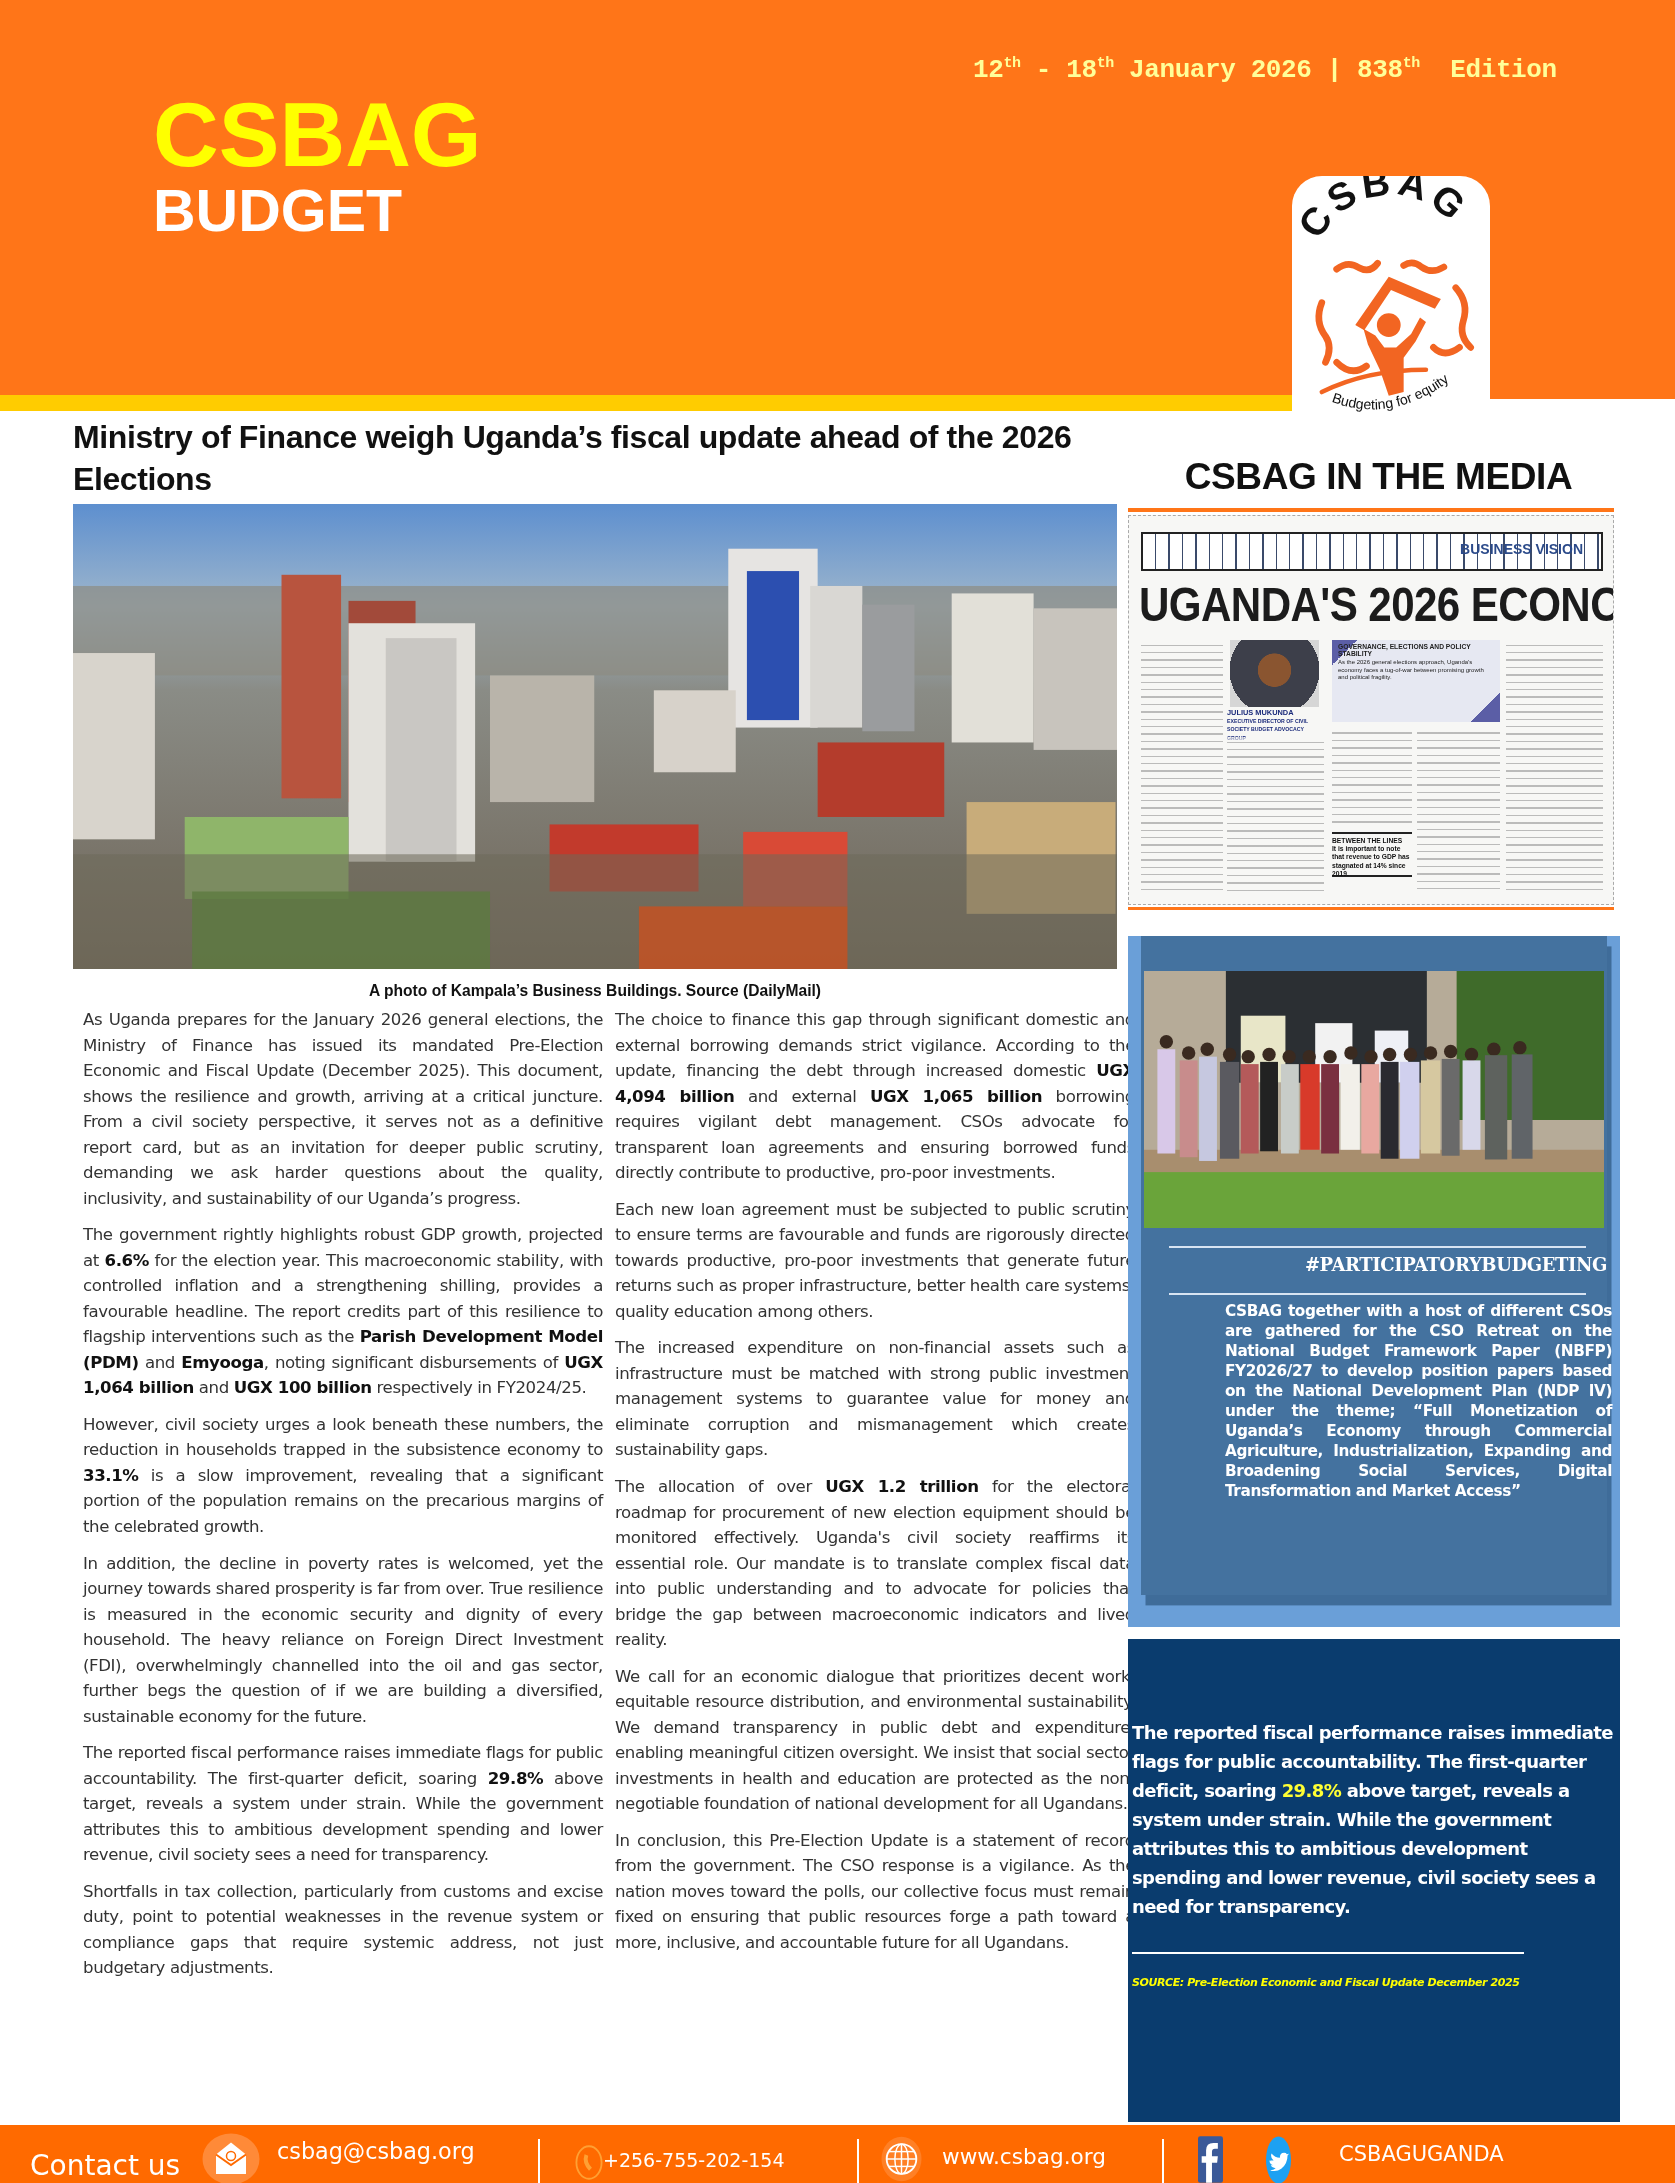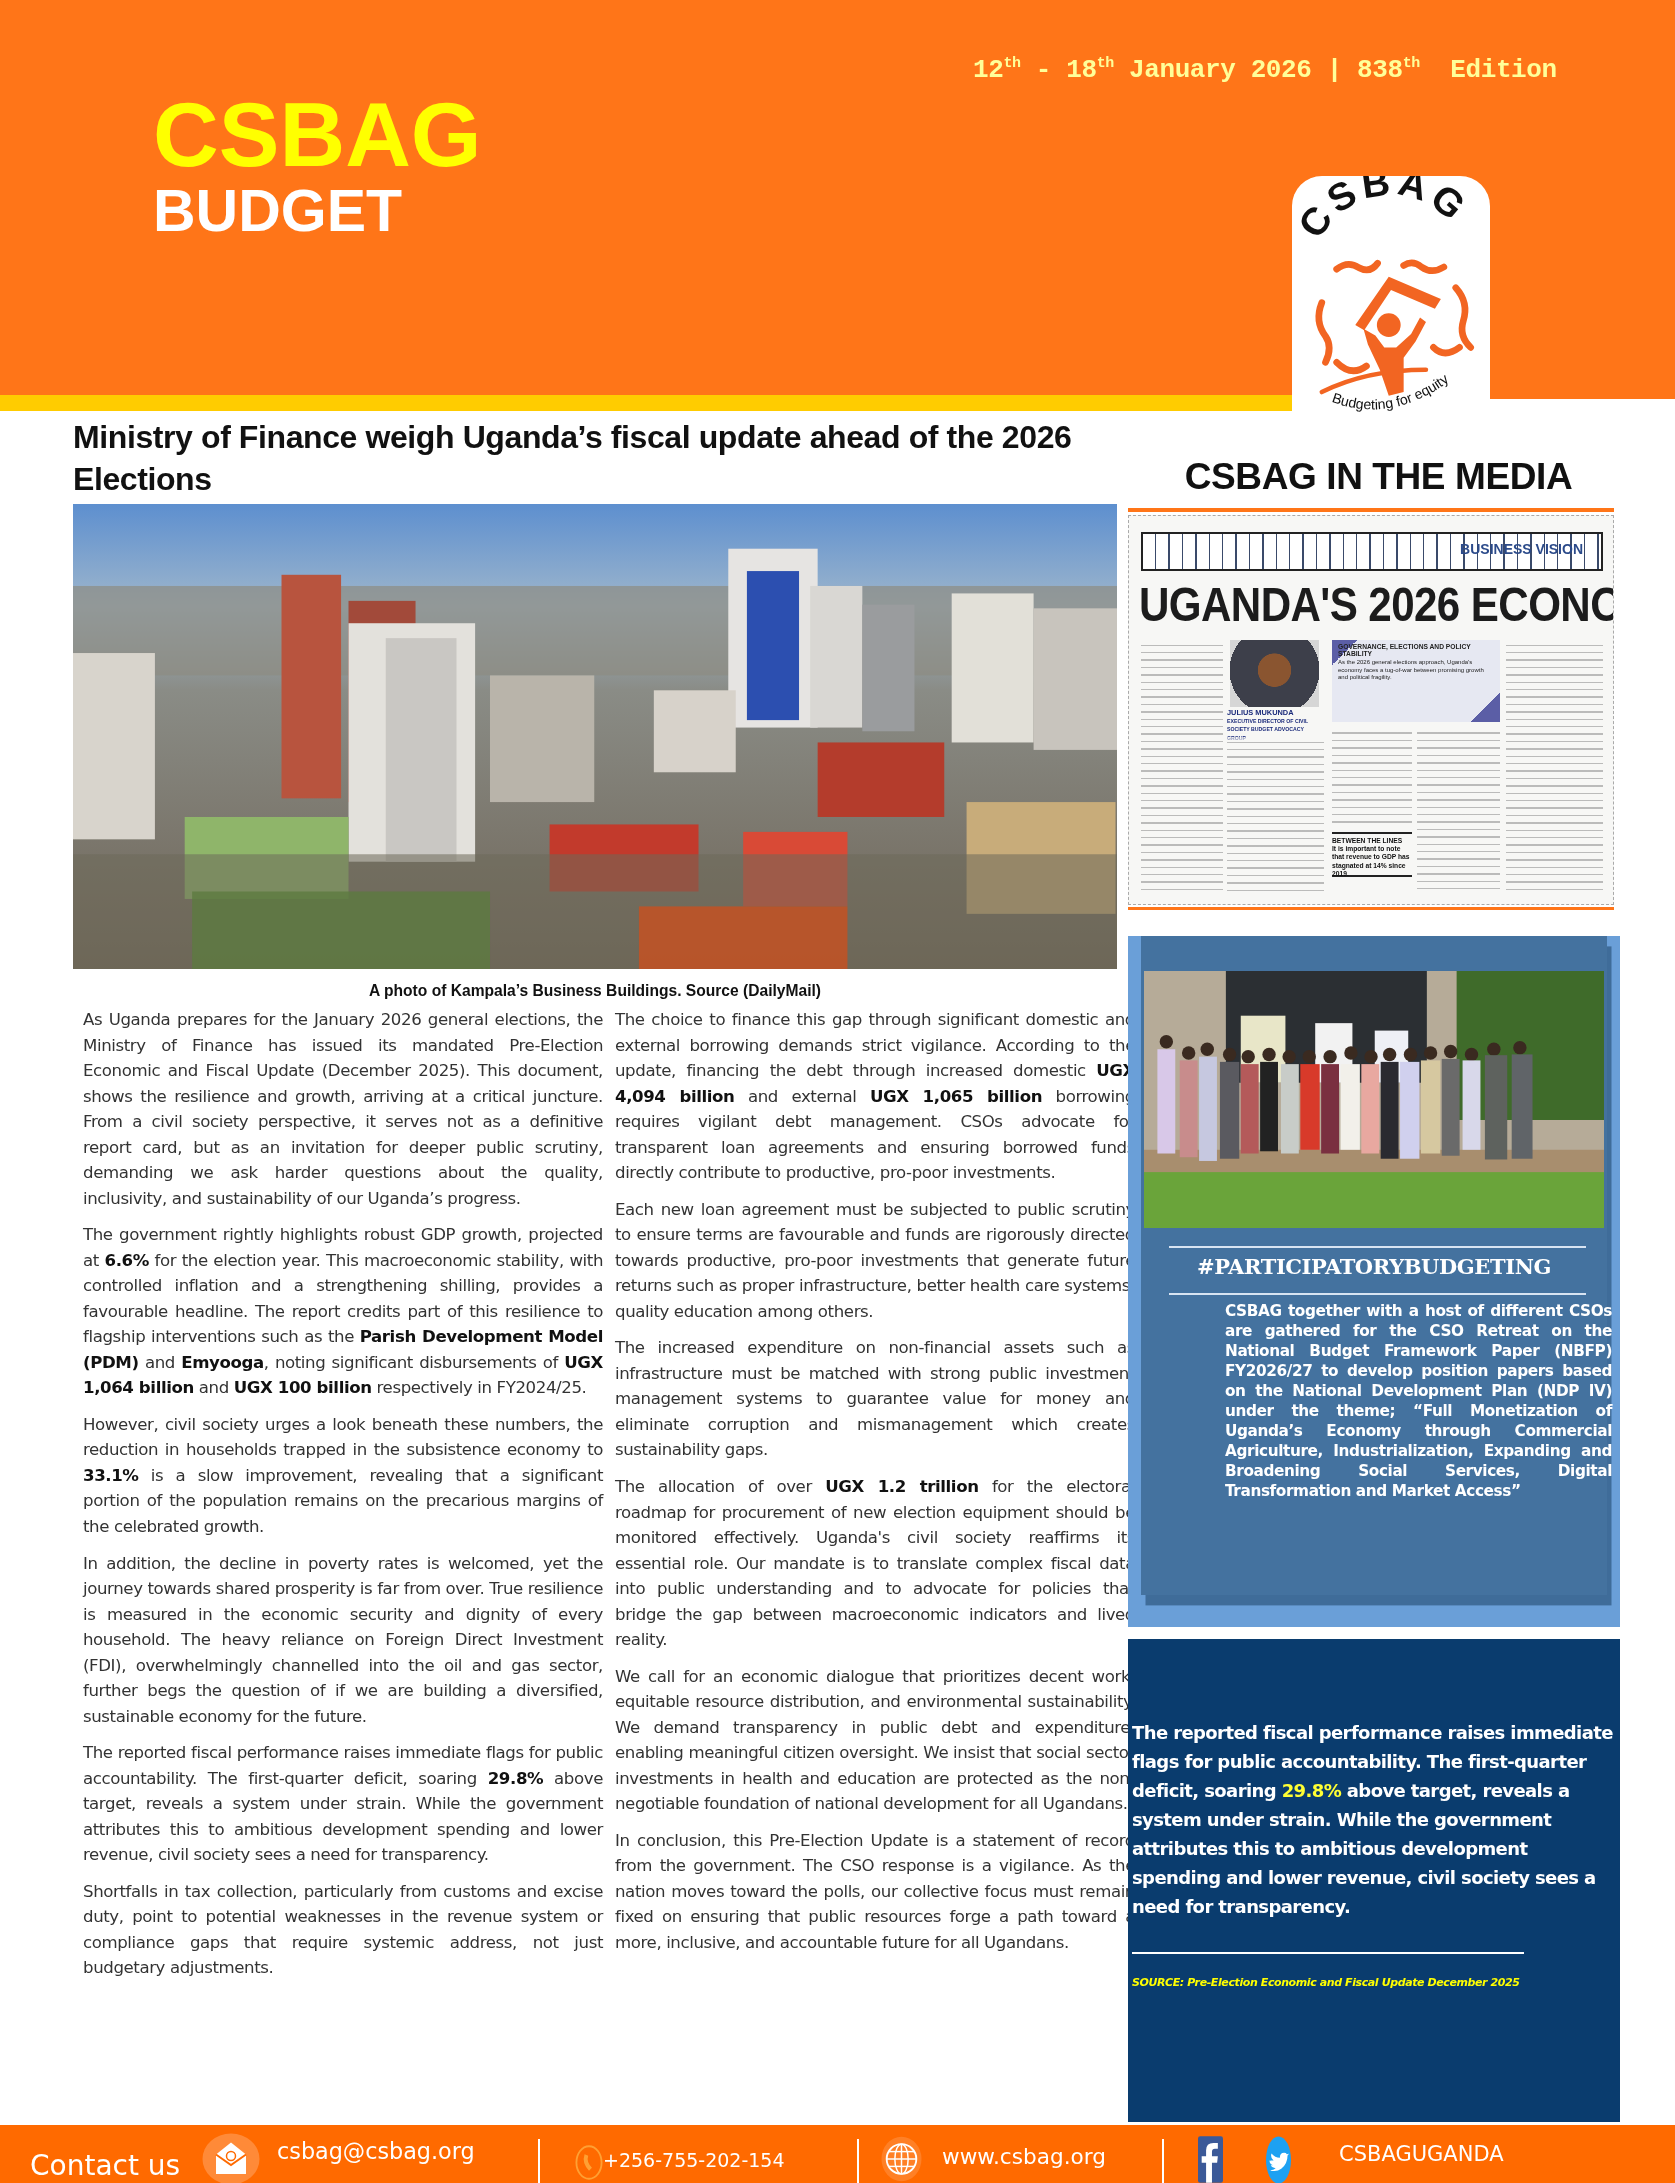--- a/index.html
+++ b/index.html
@@ -45,21 +45,21 @@
   .clip-name { position: absolute; left: 86px; top: 69px; width: 97px; font-size: 7.4px; font-weight: bold; color: #1a2a7a; line-height: 8.2px; }
   .clip-box { position: absolute; left: 191px; top: 0; width: 168px; height: 82px; background: linear-gradient(135deg, #5b5ea6 0 10%, #e6e8f2 10% 88%, #5b5ea6 88%); font-size: 6px; color: #222; padding: 3px 6px; line-height: 7.4px; }
   .clip-box b { display: block; font-size: 6.7px; margin-bottom: 1.5px; }
   .clip-between { position: absolute; left: 191px; top: 192px; width: 80px; height: 45px; border-top: 2.2px double #222; border-bottom: 2.2px double #222; font-size: 6.7px; font-weight: bold; line-height: 8.2px; color: #111; padding-top: 3px; }
 
   .events-outer { position: absolute; left: 1128px; top: 936px; width: 492px; height: 691px; background: #6a9fd8; }
   .events-inner { position: absolute; left: 1141px; top: 936px; width: 466px; height: 659px; background: #44729f; box-shadow: 4.5px 10.4px 0 #3f6c99; }
   .events-photo { position: absolute; left: 1144px; top: 971px; width: 460px; height: 257px; overflow: hidden; }
   .events-photo svg { width: 100%; height: 100%; display: block; }
   .hashtag-rule1 { position: absolute; left: 1169px; top: 1246px; width: 417px; height: 1.5px; background: #d8e4f2; }
-  .hashtag { position: absolute; left: 1141px; top: 1254px; width: 466px; text-align: center; font-family: "DejaVu Serif", serif; font-weight: bold; font-size: 21px; color: #fff; letter-spacing: -0.4px; }
+  .hashtag { position: absolute; left: 1141px; top: 1254px; width: 466px; text-align: right; font-family: "DejaVu Serif", serif; font-weight: bold; font-size: 18px; color: #fff; letter-spacing: -0.4px; }
   .hashtag-rule2 { position: absolute; left: 1169px; top: 1293px; width: 417px; height: 1.5px; background: #d8e4f2; }
   .events-text { position: absolute; left: 1225px; top: 1301px; width: 387px; font-family: "DejaVu Sans", sans-serif; font-weight: bold; font-size: 15.3px; line-height: 20px; color: #fff; text-align: justify; letter-spacing: -0.4px; hyphens: manual; }
 
   .quote-box { position: absolute; left: 1128px; top: 1639px; width: 492px; height: 483px; background: #0a3c6e; }
   .quote-text { position: absolute; left: 1132px; top: 1718px; width: 484px; font-family: "DejaVu Sans", sans-serif; font-weight: bold; font-size: 18px; line-height: 29px; color: #fff; letter-spacing: -0.6px; }
   .quote-text .hl { color: #ffff33; }
   .quote-rule { position: absolute; left: 1132px; top: 1952px; width: 392px; height: 1.5px; background: #ffffff; }
   .quote-source { position: absolute; left: 1132px; top: 1972px; width: 477px; font-family: "DejaVu Sans", sans-serif; font-weight: bold; font-style: italic; font-size: 11px; line-height: 22.3px; color: #ffff00; letter-spacing: -0.4px; }
 
   

